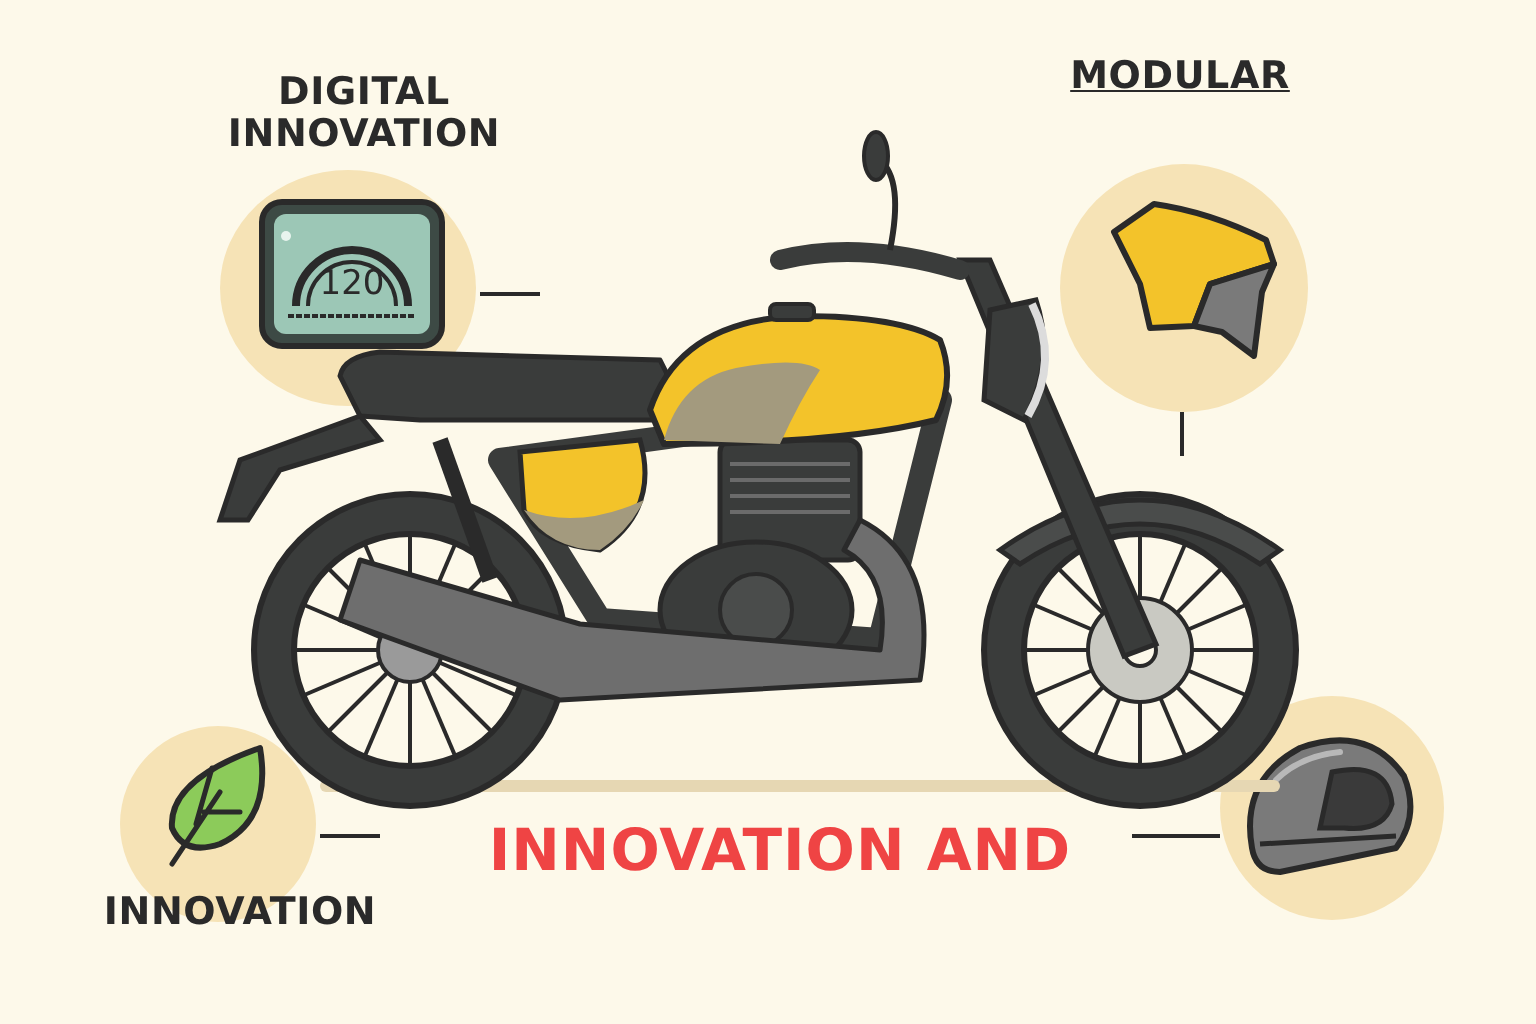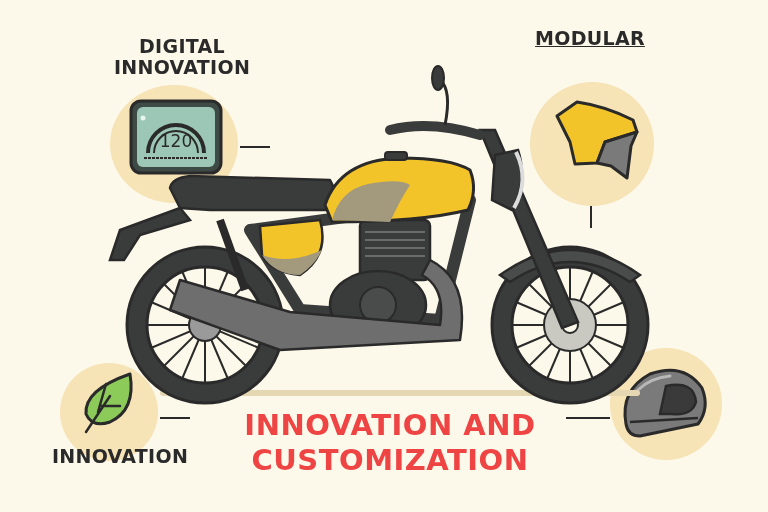--- a/index.html
+++ b/index.html
@@ -136,14 +136,13 @@
 
   <path d="M120 160 L145 230" stroke="#2a2a2a" stroke-width="8"></path>
 
   <path d="M225 145 Q240 100 300 98 Q350 98 370 110 Q378 130 368 150 Q320 162 232 162 Z" fill="#f3c32a" stroke="#2a2a2a" stroke-width="3" stroke-linejoin="round"></path>
   <path d="M232 160 Q240 130 268 124 Q300 118 310 125 Q300 140 290 162 Z" fill="#a39a7e"></path>
   <rect x="285" y="92" width="22" height="8" rx="3" fill="#3a3c3b" stroke="#2a2a2a" stroke-width="2"></rect>
 </svg>
 
 <div class="title">
   <span>INNOVATION AND</span>
-  <span>CUSTOMIZATION</span>
 </div>
 
 </body></html>

